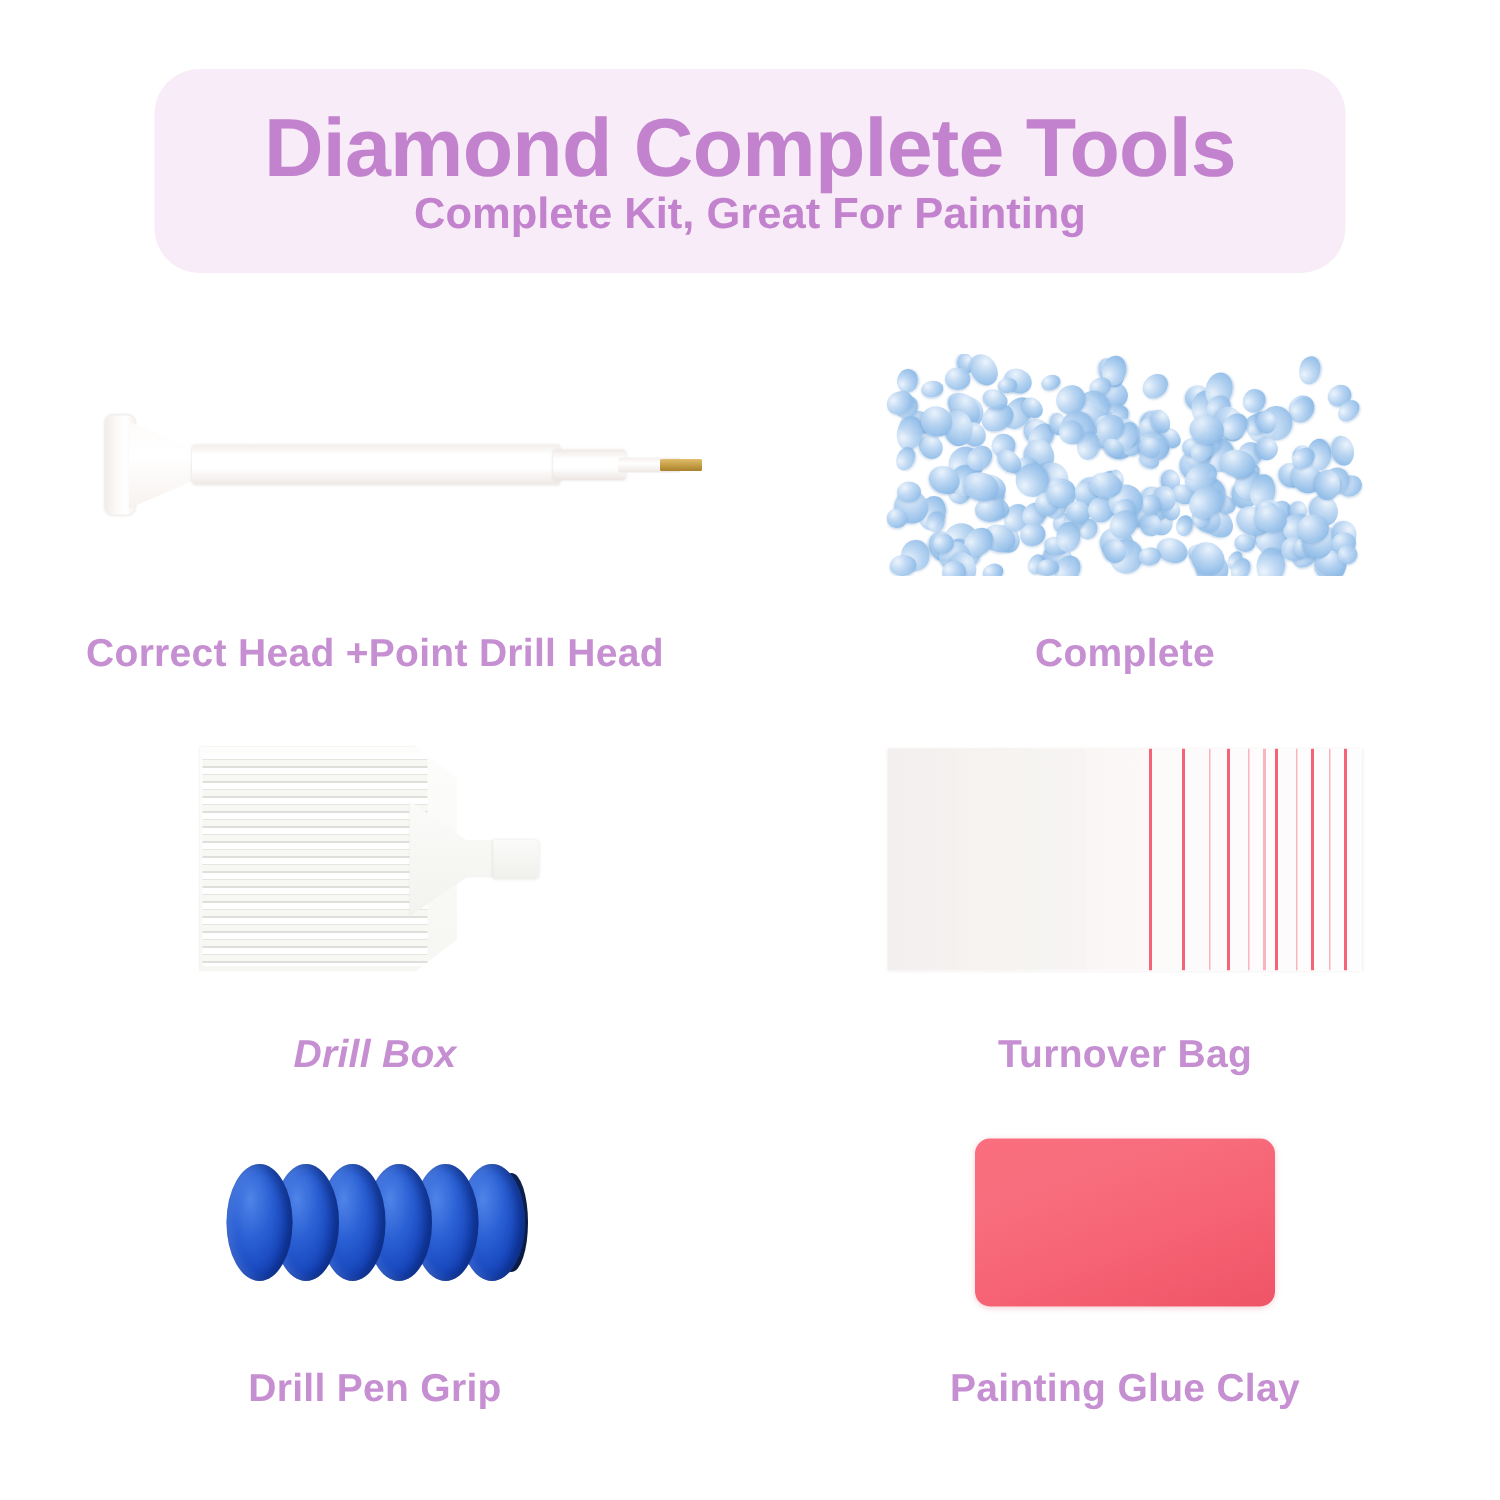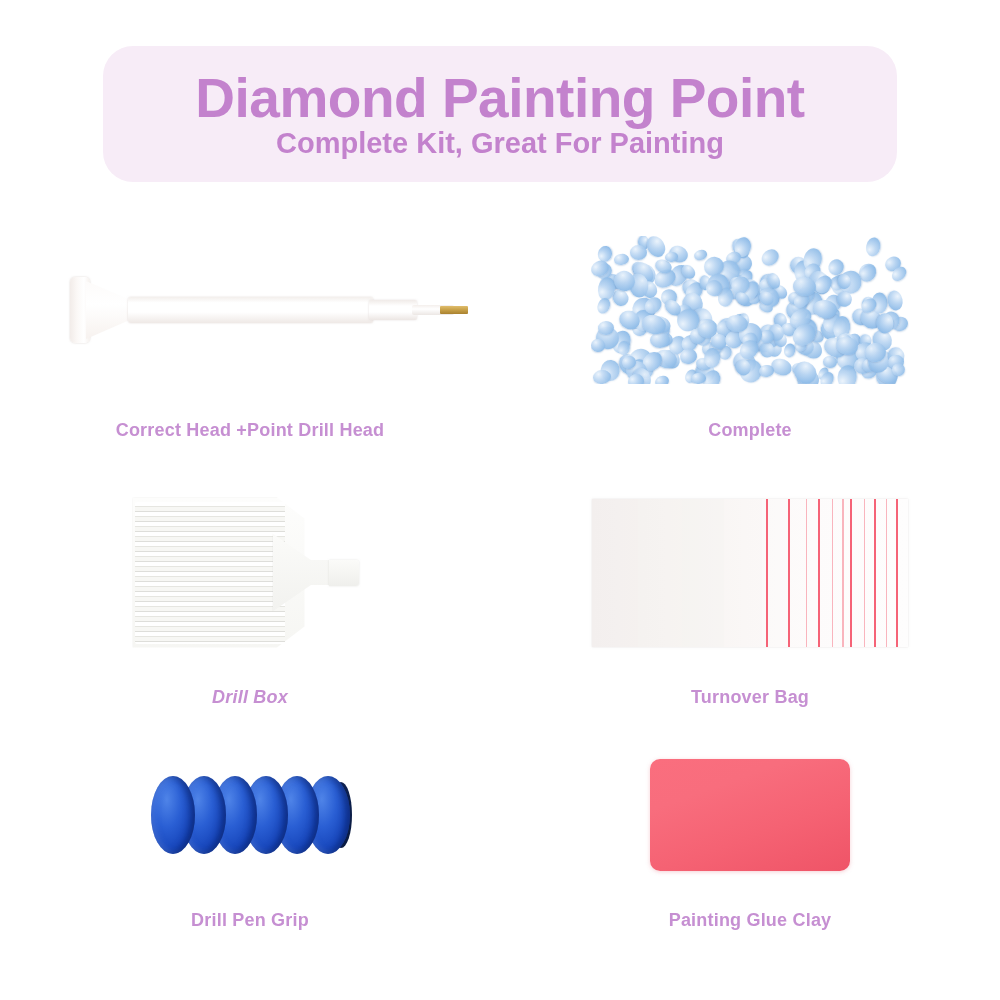--- a/index.html
+++ b/index.html
@@ -58,21 +58,21 @@
     justify-content: flex-end;
   }
   .product-art {
     position: relative;
     width: 100%;
     display: flex;
     align-items: center;
     justify-content: center;
   }
   .product-label {
-    font-size: 18px;
+    font-size: 26px;
     font-weight: 700;
     color: #c68fd2;
     text-align: center;
     white-space: nowrap;
     letter-spacing: 0.2px;
   }
 
   
   #cell-pen   { left: 10px;  top: 230px; width: 480px; }
   #cell-drills{ left: 510px; top: 230px; width: 480px; }
@@ -269,21 +269,21 @@
     height: 112px;
     border-radius: 10px;
     background: linear-gradient(160deg, #fa6e7e 0%, #f86d7d 28%, #f56273 62%, #ef5467 100%);
     box-shadow: 0 1px 4px rgba(225,120,135,.35);
   }
 </style>
 </head>
 <body>
 
 <div id="header-banner">
-  <div id="header-title">Diamond Painting Point</div>
+  <div id="header-title">Diamond Complete Tools</div>
   <div id="header-subtitle">Complete Kit, Great For Painting</div>
 </div>
 
 <div class="product-cell" id="cell-pen">
   <div class="product-art">
     <div class="pen-wrap">
       <div class="pen-head"></div>
       <div class="pen-flare"></div>
       <div class="pen-barrel"></div>
       <div class="pen-collar"></div>

